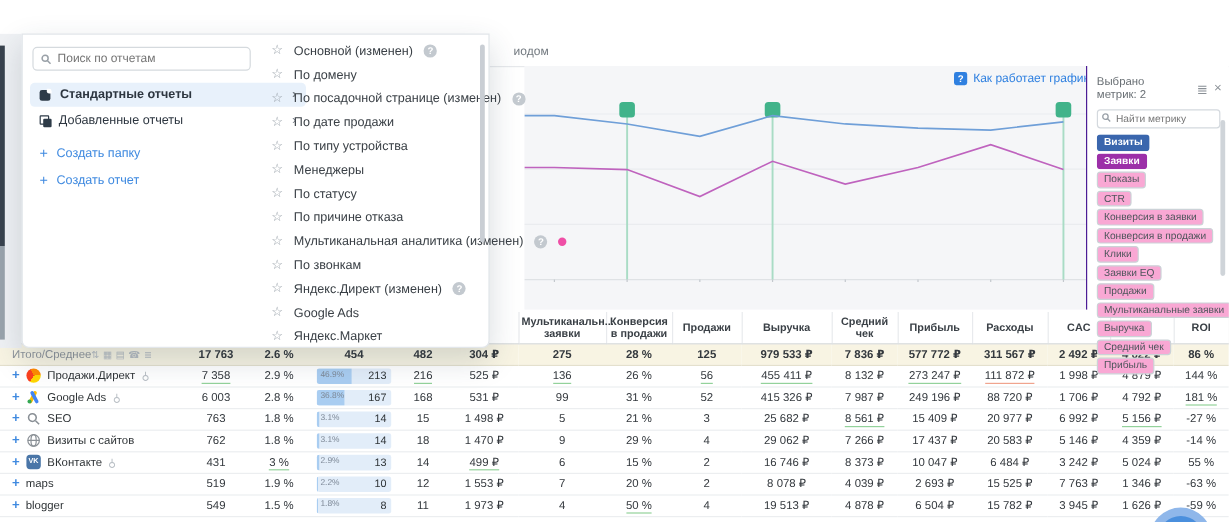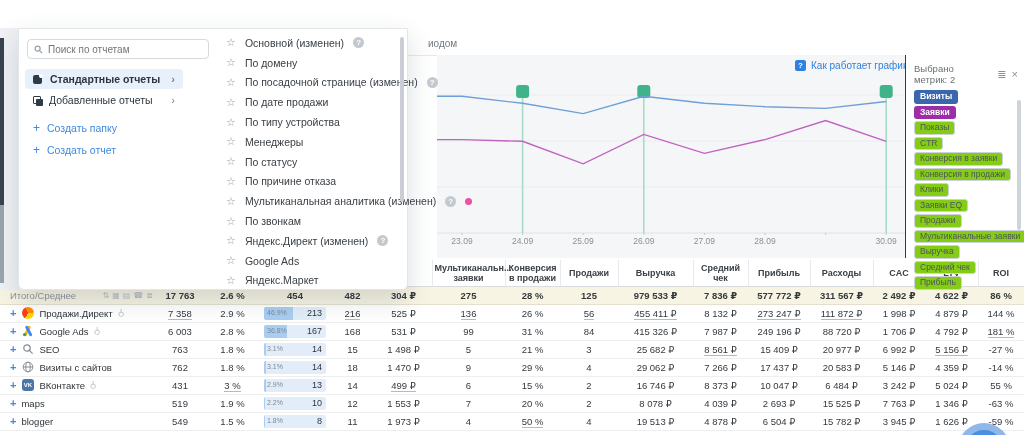--- a/index.html
+++ b/index.html
@@ -40,57 +40,57 @@
   
   #metrics-panel { left:905px; top:55px; width:119px; height:203px; background:#fff; border-left:1px solid #4c1d95; z-index:6; }
   #metrics-head { display:flex; align-items:center; gap:5px; padding:8px 6px 0 8px; font-size:9.5px; color:#6a7075; }
   #metrics-head .sp { flex:1; }
   #metrics-head .mh-ic { color:#8a9096; font-size:11px; cursor:pointer; }
   #metric-search { margin:6px 6px 0 8px; width:103px; height:16px; border:1px solid #d4d9de; border-radius:3px;
     font-size:8.5px; color:#9aa1a8; padding:0 4px 0 15px; background:#fff; }
   .msearch-wrap { position:relative; }
   .msearch-wrap svg { position:absolute; left:12px; top:9px; }
   #metric-tags { padding:5px 16px 0 8px; display:flex; flex-direction:column; align-items:flex-start; }
-  .tag { font-size:8.5px; color:#4e555b; border:1px solid #ccd2d7; background:#84cc16; border-radius:3px;
+  .tag { font-size:8.5px; color:#4e555b; border:1px solid #ccd2d7; background:#f9a8d4; border-radius:3px;
     padding:1px 5px; margin-bottom:2px; line-height:9.5px; cursor:pointer; white-space:nowrap; }
   .tag.sel { color:#fff; border-color:transparent; font-weight:bold; }
   #metrics-scroll { left:1017px; top:100px; width:4px; height:130px; border-radius:2px; background:#cfd4d9; z-index:7; }
 
   
   #table-wrap { left:0; top:260px; width:1024px; z-index:5; }
   table { border-collapse:collapse; table-layout:fixed; width:1024px; }
   th { font-size:9px; font-weight:bold; color:#3a4046; border-right:1px solid #e8eaed; border-bottom:1px solid #d9dde0;
     padding:2px 2px; height:26px; vertical-align:middle; background:#fff; }
   td { font-size:9.5px; color:#34393e; text-align:center; border-bottom:1px solid #eceef0; height:18px; padding:0 2px; white-space:nowrap; }
   tr.totals td { background:#f8f4e3; font-weight:bold; border-bottom:1px solid #e4e0cd; }
   td.lbl { text-align:left; padding-left:10px; }
   .rowlab { display:flex; align-items:center; gap:5px; }
   .expand { color:#3f8ae0; font-weight:bold; font-size:11px; cursor:pointer; }
   .rname { font-size:9.5px; color:#2f3437; }
   .ext-ic { color:#b9bfc5; font-size:9px; transform:rotate(180deg); }
-  .tot-label { display:flex; align-items:center; justify-content:space-between; color:#8d939a; font-weight:normal; }
+  .tot-label { display:flex; align-items:center; justify-content:flex-start; color:#8d939a; font-weight:normal; }
   .tot-icons { display:flex; gap:3px; color:#b6bcc2; font-size:8px; }
   .barcell { position:relative; height:13px; margin:0 2px; background:#e2edf9; border-radius:2px; overflow:hidden; }
   .barfill { position:absolute; left:0; top:0; bottom:0; background:#a9cdf1; }
   .barshare { position:absolute; left:3px; top:2px; font-size:7px; color:#7d8896; font-weight:normal; }
   .barval { position:absolute; right:4px; top:1.5px; font-size:9px; color:#2f3437; }
   .u-g { border-bottom:1px solid #93d29b; padding-bottom:0.5px; }
   .u-r { border-bottom:1px solid #f0a48e; padding-bottom:0.5px; }
   .ric { display:inline-flex; width:13px; height:13px; align-items:center; justify-content:center; }
   .vkbox { width:12px; height:12px; background:#4a76a8; border-radius:3px; color:#fff; font-size:6px; font-weight:bold;
     display:flex; align-items:center; justify-content:center; }
   .ydx { width:12px; height:12px; border-radius:50%; background:conic-gradient(from 210deg,#fc3f1d 0 35%,#ff8a00 35% 65%,#ffd600 65% 100%); }
 
   
   #dd-panel { left:18px; top:28px; width:390px; height:262px; background:#fff; z-index:50;
     border:1px solid #e2e6ea; border-radius:0 0 6px 6px; box-shadow:0 10px 26px rgba(40,60,80,.18); }
   #dd-search { position:absolute; left:8px; top:10px; width:182px; height:20px; border:1px solid #d5dade; border-radius:4px;
     font-size:10px; color:#9aa1a8; padding:0 6px 0 20px; }
   #dd-search-ic { position:absolute; left:15px; top:16px; }
-  .folder-row { position:absolute; left:6px; width:158px; height:20px; display:flex; align-items:center; gap:8px;
+  .folder-row { position:absolute; left:6px; width:230px; height:20px; display:flex; align-items:center; gap:8px;
     padding:0 8px; border-radius:4px; font-size:10.5px; color:#2d3640; cursor:pointer; }
   .folder-row.active { background:#e8f1fb; font-weight:bold; }
   .folder-row .chevr { margin-left:auto; color:#7b828a; font-size:11px; }
   .f-ic1 { width:9px; height:9px; background:#2e3b48; border-radius:2px; position:relative; }
   .f-ic1:after { content:""; position:absolute; right:-1px; top:-1px; width:4px; height:4px; background:#fff; border-radius:0 2px 0 2px; }
   .f-ic2 { width:8px; height:8px; border:1.5px solid #2e3b48; border-radius:1px; position:relative; }
   .f-ic2:after { content:""; position:absolute; left:1.5px; top:1.5px; width:7px; height:7px; background:#2e3b48; border-radius:1px; }
   .create-link { position:absolute; left:14px; display:flex; gap:7px; align-items:center; font-size:10.5px; color:#3f8ae0; cursor:pointer; }
   .create-link .plus { font-size:12px; }
   #dd-reports { position:absolute; left:207px; top:4px; width:175px; }
@@ -189,41 +189,39 @@
         <polyline points="0,84.6 25.0,84.6 85.6,86.3 146.2,108.8 206.8,79.4 267.4,98.4 328.0,84.6 388.6,65.5 449.2,86.3" fill="none" stroke="#bf63be" stroke-width="1.4"></polyline>
         <line x1="25" y1="178" x2="25" y2="182" stroke="#c3c8cd" stroke-width="1"></line>
         <line x1="85.6" y1="178" x2="85.6" y2="182" stroke="#c3c8cd" stroke-width="1"></line>
         <line x1="146.2" y1="178" x2="146.2" y2="182" stroke="#c3c8cd" stroke-width="1"></line>
         <line x1="206.8" y1="178" x2="206.8" y2="182" stroke="#c3c8cd" stroke-width="1"></line>
         <line x1="267.4" y1="178" x2="267.4" y2="182" stroke="#c3c8cd" stroke-width="1"></line>
         <line x1="328" y1="178" x2="328" y2="182" stroke="#c3c8cd" stroke-width="1"></line>
         <line x1="388.6" y1="178" x2="388.6" y2="182" stroke="#c3c8cd" stroke-width="1"></line>
         <line x1="449.2" y1="178" x2="449.2" y2="182" stroke="#c3c8cd" stroke-width="1"></line>
       </svg>
-    <div id="x-labels">
-        <span style="left: 25px;">23.09</span>
-        <span style="left: 85.6px;">24.09</span>
-        <span style="left: 146.2px;">25.09</span>
-        <span style="left: 206.8px;">26.09</span>
-        <span style="left: 267.4px;">27.09</span>
-        <span style="left: 328px;">28.09</span>
-        <span style="left: 449.2px;">30.09</span>
-      </div>
   </div>
   <div id="help-link" class="abs">
     <span class="qbadge">?</span>
     <span>Как работает график</span>
   </div>
 
   <div id="metrics-panel" class="abs">
     <div id="metrics-head">
       <span>Выбрано метрик: 2</span>
       <span class="sp"></span>
       <span class="mh-ic">≣</span>
       <span class="mh-ic">×</span>
+    </div>
+    <div class="msearch-wrap">
+      <svg width="8" height="8" viewBox="0 0 10 10" fill="none" stroke="#9aa1a8" stroke-width="1.4">
+          <circle cx="4" cy="4" r="2.8"></circle>
+          <line x1="6.2" y1="6.2" x2="9" y2="9"></line>
+        </svg>
+      <input id="metric-search" placeholder="Найти метрику" style="">
     </div>
     <div id="metric-tags">
         <span class="tag sel" style="background: rgb(58, 102, 173);">Визиты</span>
         <span class="tag sel" style="background: rgb(156, 47, 168);">Заявки</span>
         <span class="tag">Показы</span>
         <span class="tag">CTR</span>
         <span class="tag">Конверсия в заявки</span>
         <span class="tag">Конверсия в продажи</span>
         <span class="tag">Клики</span>
         <span class="tag">Заявки EQ</span>
@@ -360,21 +358,21 @@
               <div class="barcell">
                 <div class="barfill" style="width:36.8%"></div>
                 <span class="barshare">36.8%</span>
                 <span class="barval">167</span>
               </div>
             </td>
             <td><span>168</span></td>
             <td><span>531 ₽</span></td>
             <td><span>99</span></td>
             <td><span>31 %</span></td>
-            <td><span>84</span></td>
+            <td><span>52</span></td>
             <td><span>415 326 ₽</span></td>
             <td><span>7 987 ₽</span></td>
             <td><span>249 196 ₽</span></td>
             <td><span>88 720 ₽</span></td>
             <td><span>1 706 ₽</span></td>
             <td><span>4 792 ₽</span></td>
             <td><span class="u-g">181 %</span></td>
           </tr>
           <tr>
             <td class="lbl">

